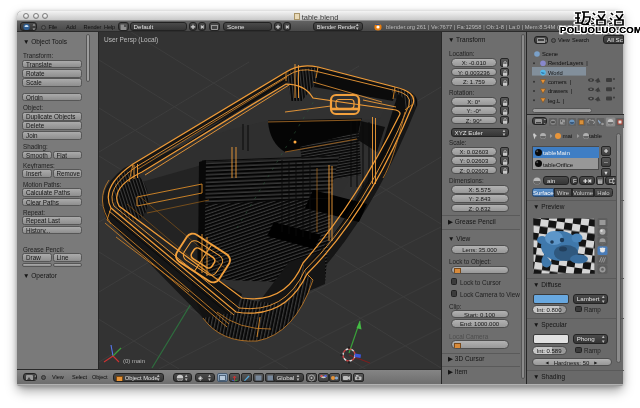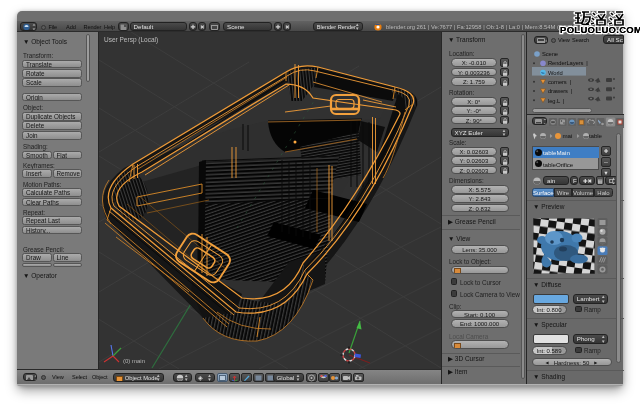--- a/index.html
+++ b/index.html
@@ -35,20 +35,27 @@
   .lock{position:absolute;width:9px;height:8.6px;background:linear-gradient(#585858,#3f3f3f);border:0.5px solid #262626;
        border-radius:2px;box-sizing:border-box;color:#cfcfcf;font-size:5.5px;text-align:center;line-height:8px;}
   .cb{position:absolute;width:6.5px;height:6.5px;background:#3b3b3b;border:0.5px solid #222;border-radius:1.5px;box-sizing:border-box;}
   .stepper{position:absolute;width:7px;color:#bbb;font-size:4.5px;line-height:4.4px;text-align:center;}
   .circbtn{position:absolute;width:5px;height:5px;border-radius:50%;background:#5a5a5a;border:0.5px solid #333;box-sizing:border-box;}
   .vscroll{position:absolute;width:4.5px;border-radius:2.5px;background:#9d9d9d;border:0.5px solid #555;box-sizing:border-box;}
 </style>
 </head>
 <body>
 <div class="win">
+  <div class="titlebar">
+    <div class="tl" style="left:6px;"></div>
+    <div class="tl" style="left:15.5px;"></div>
+    <div class="tl" style="left:25px;"></div>
+    <div class="docicon"></div>
+    <div class="title">table.blend</div>
+  </div>
   <div class="infobar" id="infobar">
     <div class="dd" style="left:3px;top:1px;width:17px;">
         <svg width="16" height="8" style="position:absolute;left:0;top:0">
           <circle cx="5.5" cy="4" r="3.2" fill="#2f5e92"></circle>
           <path d="M3.5,4 a2,2 0 0 1 4,0z" fill="#cfe2f4"></path>
           <path d="M11.5,2.5 l1.5,-1.5 1.5,1.5z M11.5,5.5 l1.5,1.5 1.5,-1.5z" fill="#bbb"></path>
         </svg>
       </div>
     <div class="circbtn" style="left:24px;top:3.5px;"></div>
     <div class="mtxt" style="left:31.5px;top:2.5px;">File</div>

